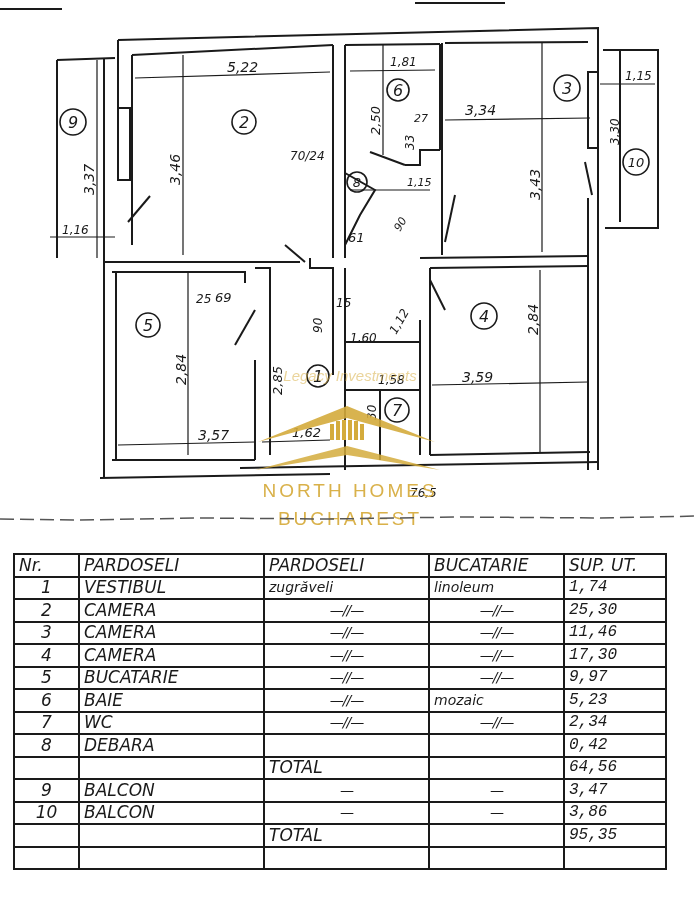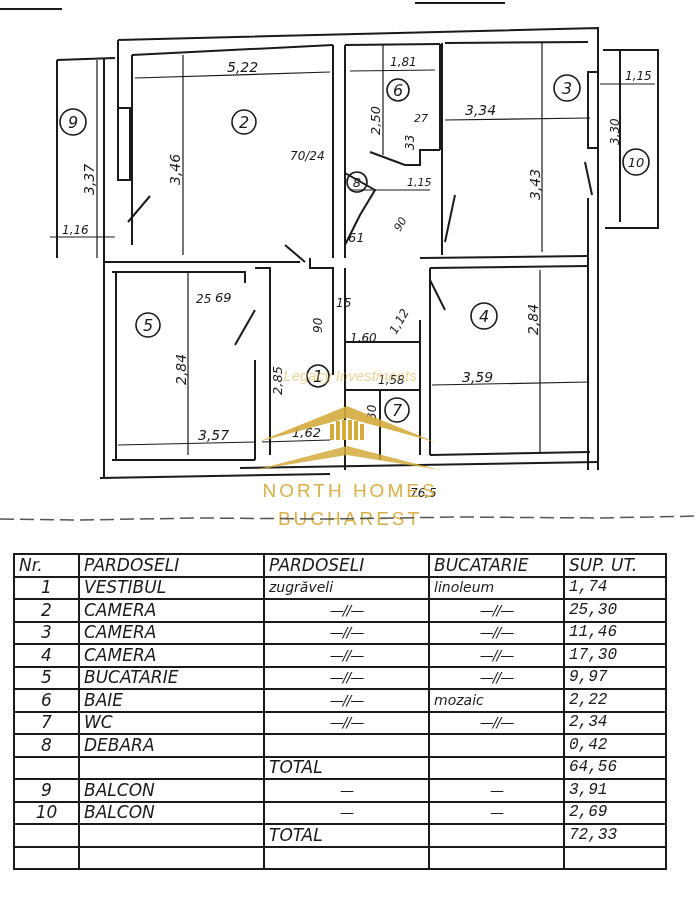--- a/index.html
+++ b/index.html
@@ -236,21 +236,21 @@
         <td>BUCATARIE</td>
         <td class="ditto">—//—</td>
         <td class="ditto">—//—</td>
         <td class="area">9,97</td>
       </tr>
       <tr>
         <td class="num">6</td>
         <td>BAIE</td>
         <td class="ditto">—//—</td>
         <td class="small">mozaic</td>
-        <td class="area">2,22</td>
+        <td class="area">5,23</td>
       </tr>
       <tr>
         <td class="num">7</td>
         <td>WC</td>
         <td class="ditto">—//—</td>
         <td class="ditto">—//—</td>
         <td class="area">2,34</td>
       </tr>
       <tr>
         <td class="num">8</td>
@@ -264,35 +264,35 @@
         <td></td>
         <td>TOTAL</td>
         <td></td>
         <td class="area">64,56</td>
       </tr>
       <tr>
         <td class="num">9</td>
         <td>BALCON</td>
         <td class="ditto">—</td>
         <td class="ditto">—</td>
-        <td class="area">3,91</td>
+        <td class="area">3,47</td>
       </tr>
       <tr>
         <td class="num">10</td>
         <td>BALCON</td>
         <td class="ditto">—</td>
         <td class="ditto">—</td>
-        <td class="area">2,69</td>
+        <td class="area">3,86</td>
       </tr>
       <tr>
         <td class="num"></td>
         <td></td>
         <td>TOTAL</td>
         <td></td>
-        <td class="area">72,33</td>
+        <td class="area">95,35</td>
       </tr>
       <tr>
         <td></td>
         <td></td>
         <td></td>
         <td></td>
         <td></td>
       </tr>
     </tbody>
   </table>

